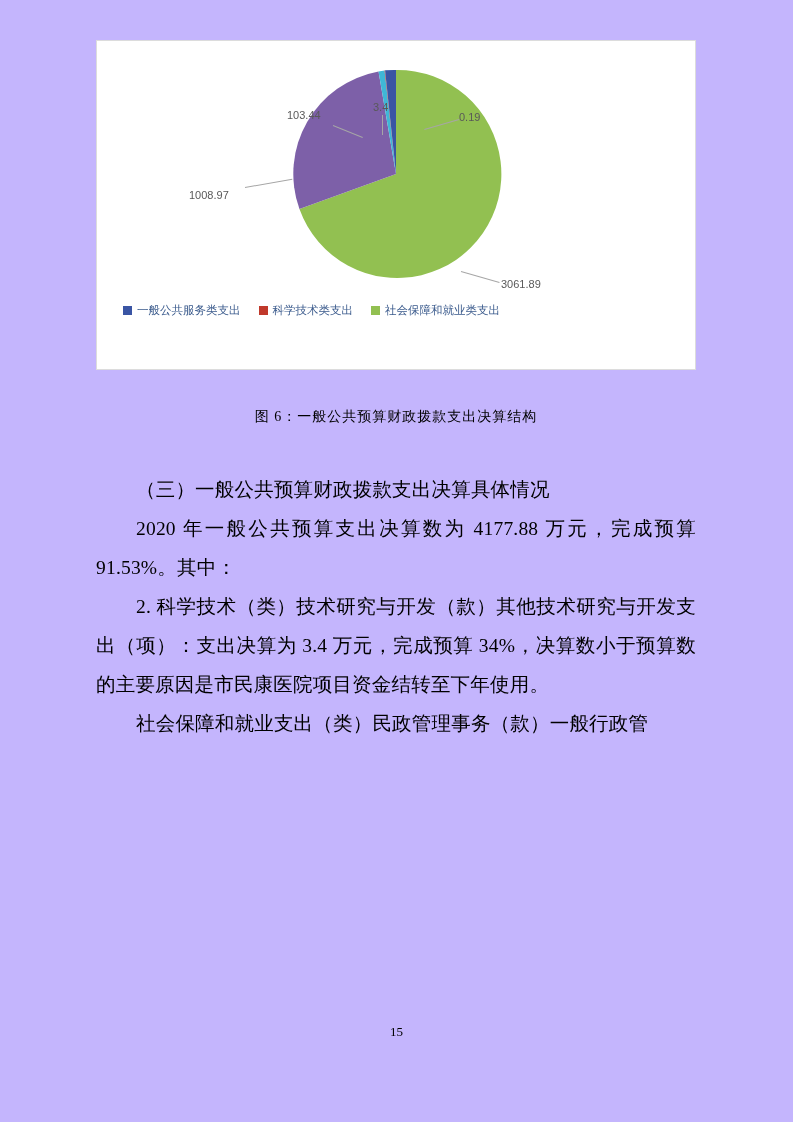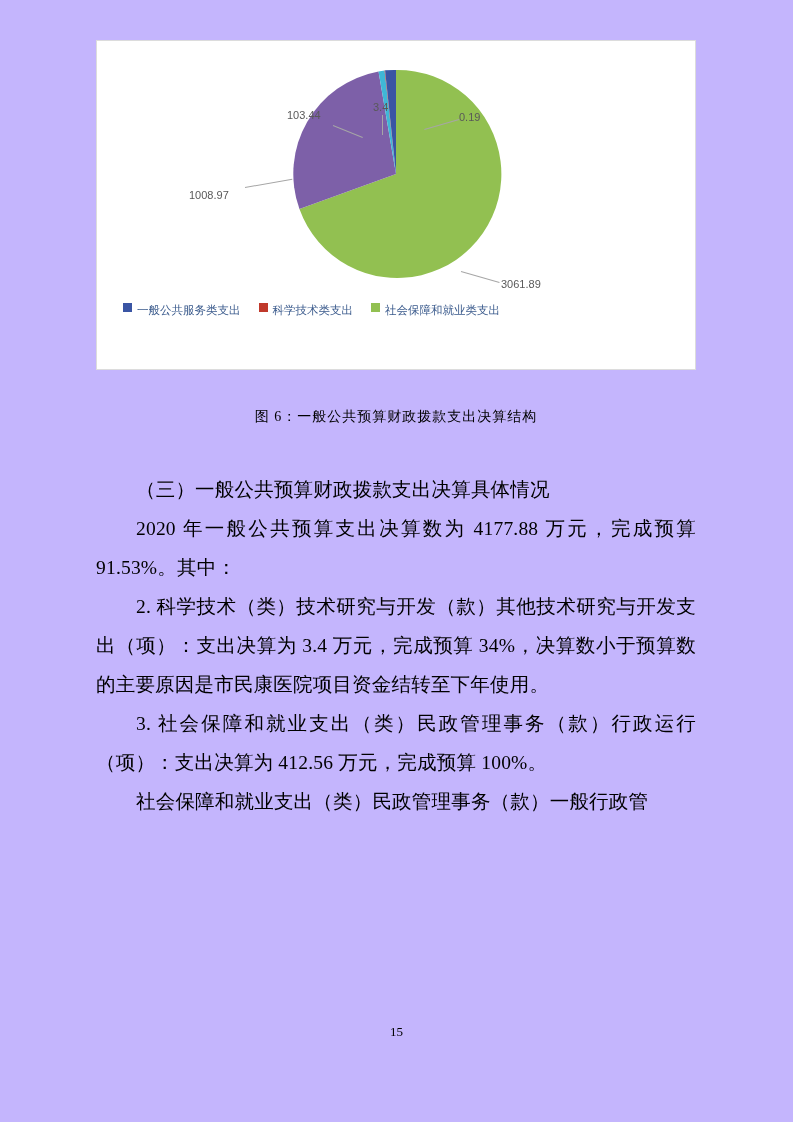--- a/index.html
+++ b/index.html
@@ -83,20 +83,21 @@
     padding: 4px 26px 0 26px;
     box-sizing: border-box;
   }
   .legend-row {
     display: flex;
     align-items: center;
     margin-bottom: 4px;
   }
   .legend-item {
     display: flex;
+    align-items: center;
     margin-right: 18px;
     white-space: nowrap;
   }
   .legend-swatch {
     width: 9px;
     height: 9px;
     margin-right: 5px;
     flex: 0 0 auto;
   }
   .legend-text {
@@ -194,18 +195,17 @@
       </div>
     </div>
 
     <div class="fig-caption">图 6：一般公共预算财政拨款支出决算结构</div>
 
     <div class="gap-1"></div>
 
     <p class="body bold">（三）一般公共预算财政拨款支出决算具体情况</p>
     <p class="body ind2">2020 年一般公共预算支出决算数为 4177.88 万元，完成预算 91.53%。其中：</p>
     <p class="body ind2">2. 科学技术（类）技术研究与开发（款）其他技术研究与开发支出（项）：支出决算为 3.4 万元，完成预算 34%，决算数小于预算数的主要原因是市民康医院项目资金结转至下年使用。</p>
-    <p class="body ind2">3. 社会保障和就业支出（类）民政管理事务（款）行政运行（项）：支出决算为 412.56 万元，完成预算 100%。</p>
     <p class="body ind2">社会保障和就业支出（类）民政管理事务（款）一般行政管</p>
   </div>
 
   <div class="page-number">15</div>
 </div>
 
 </body></html>

